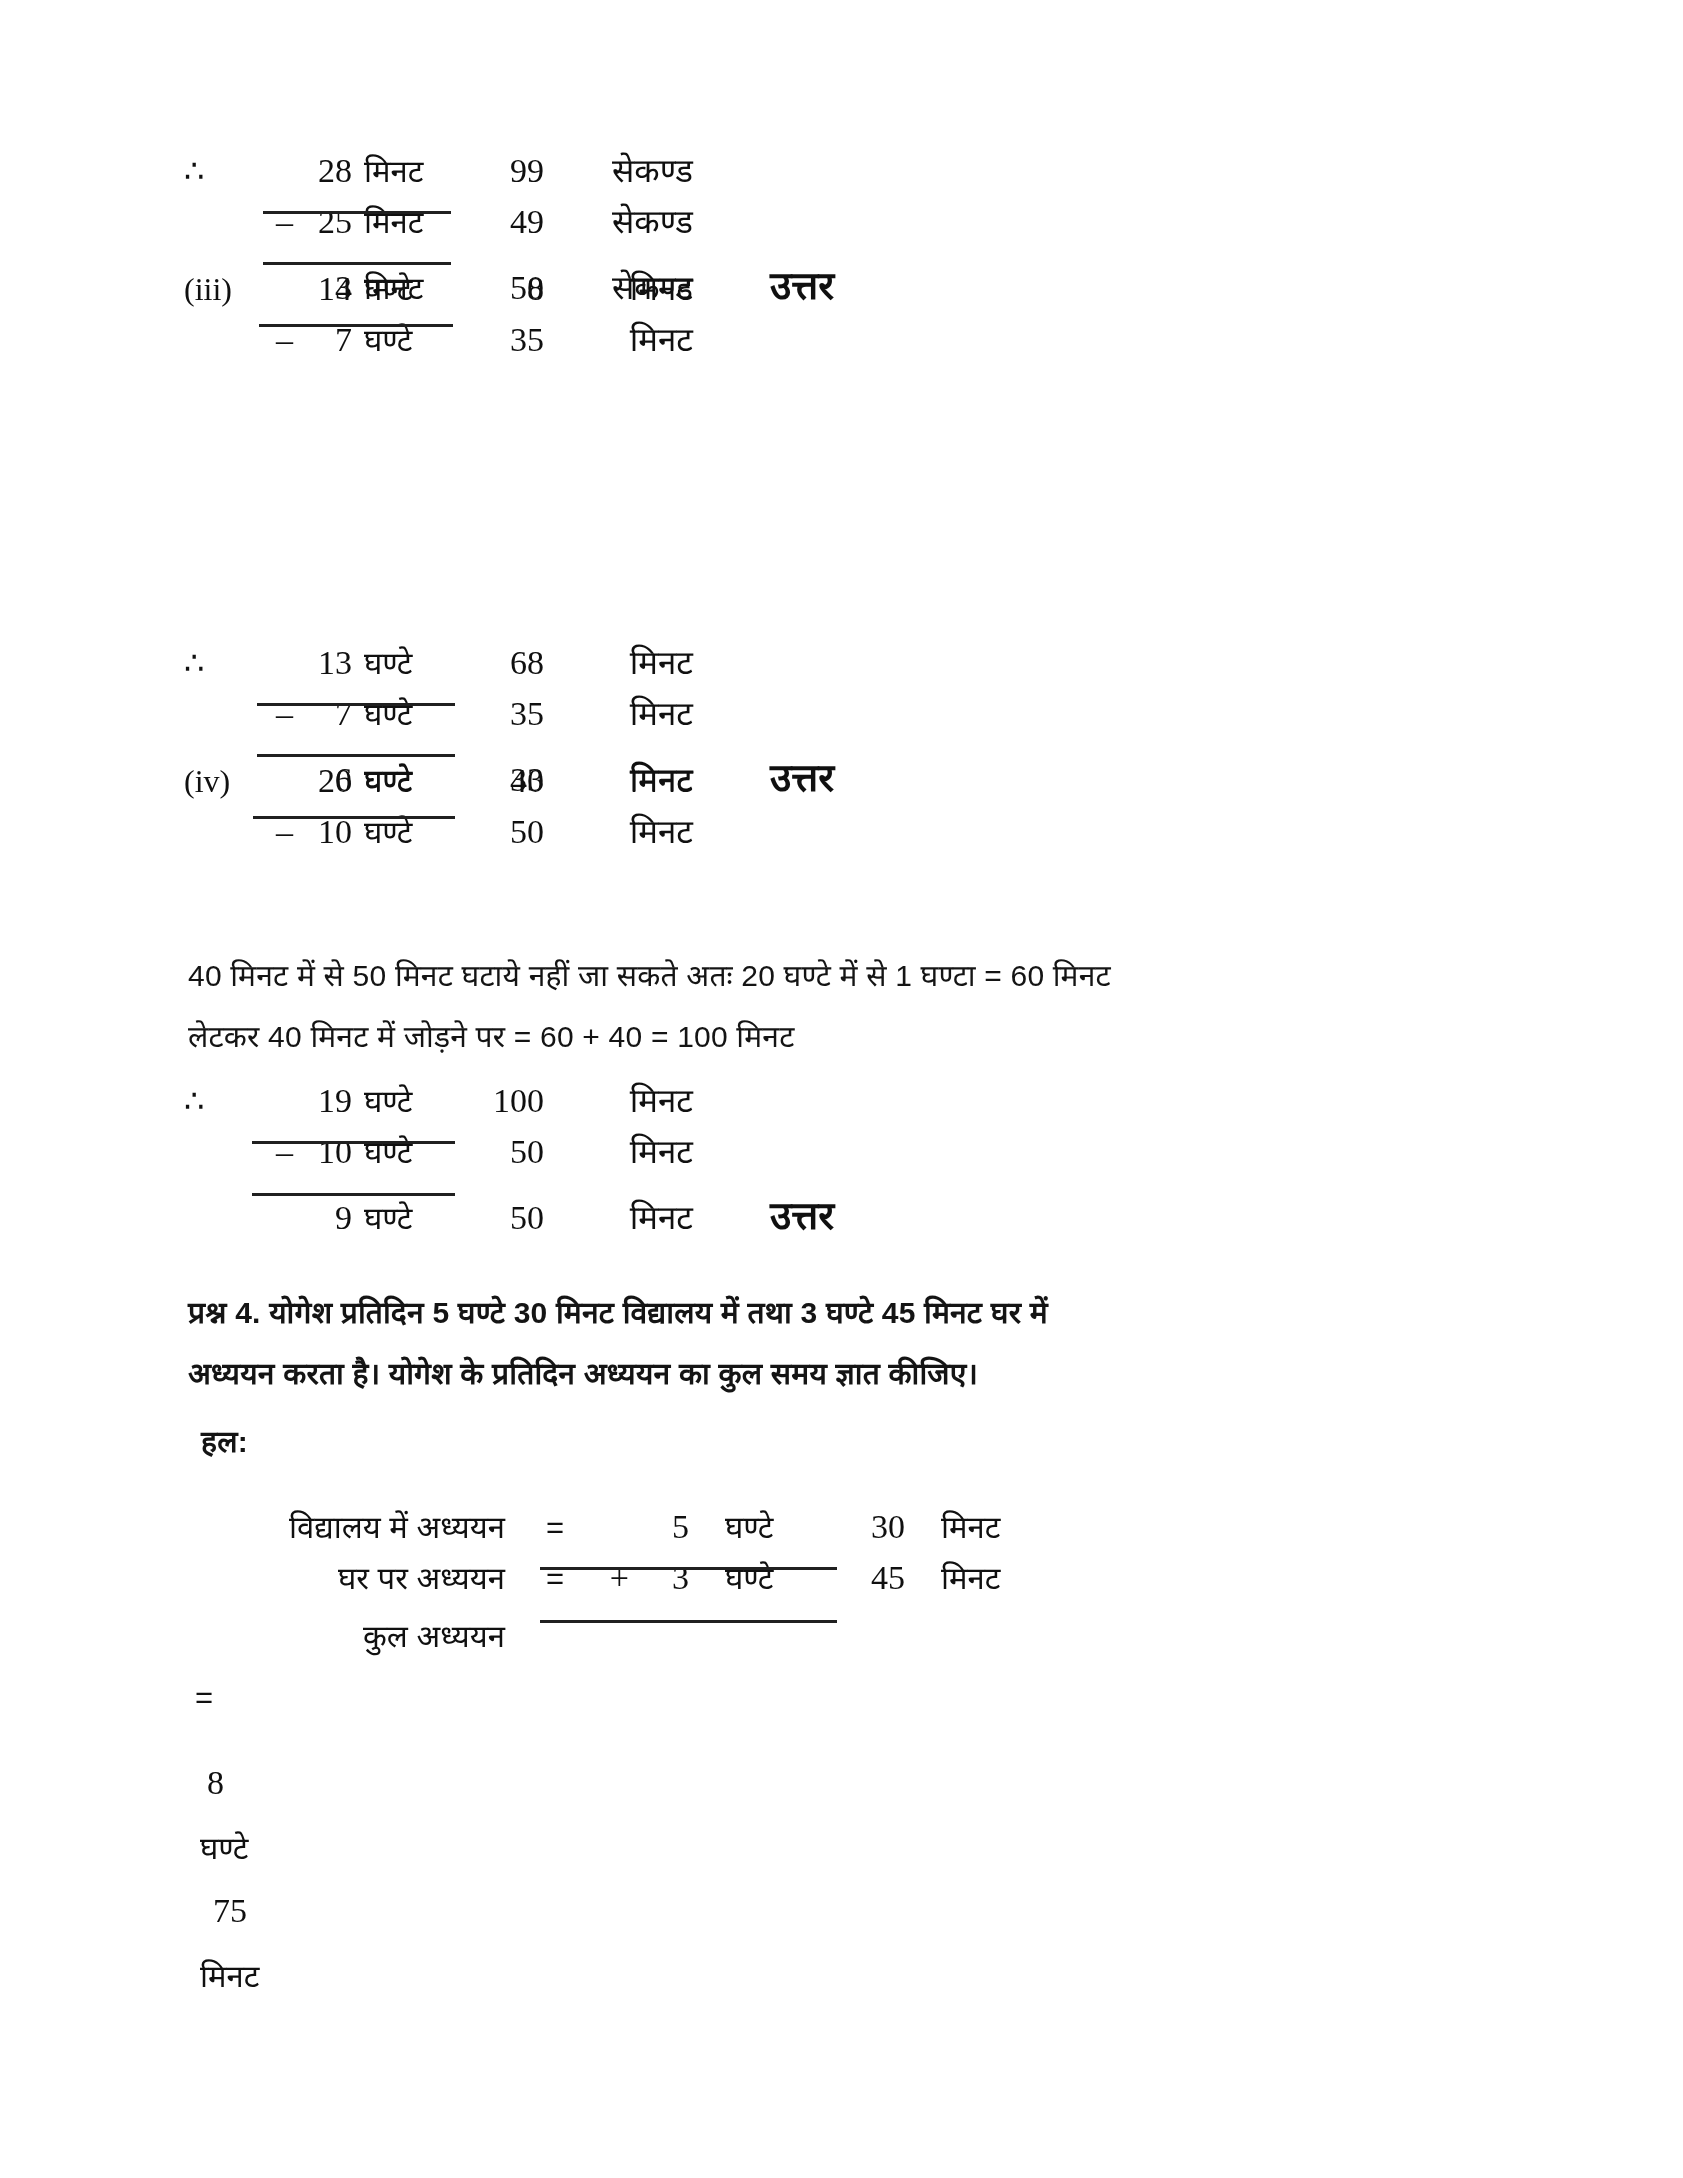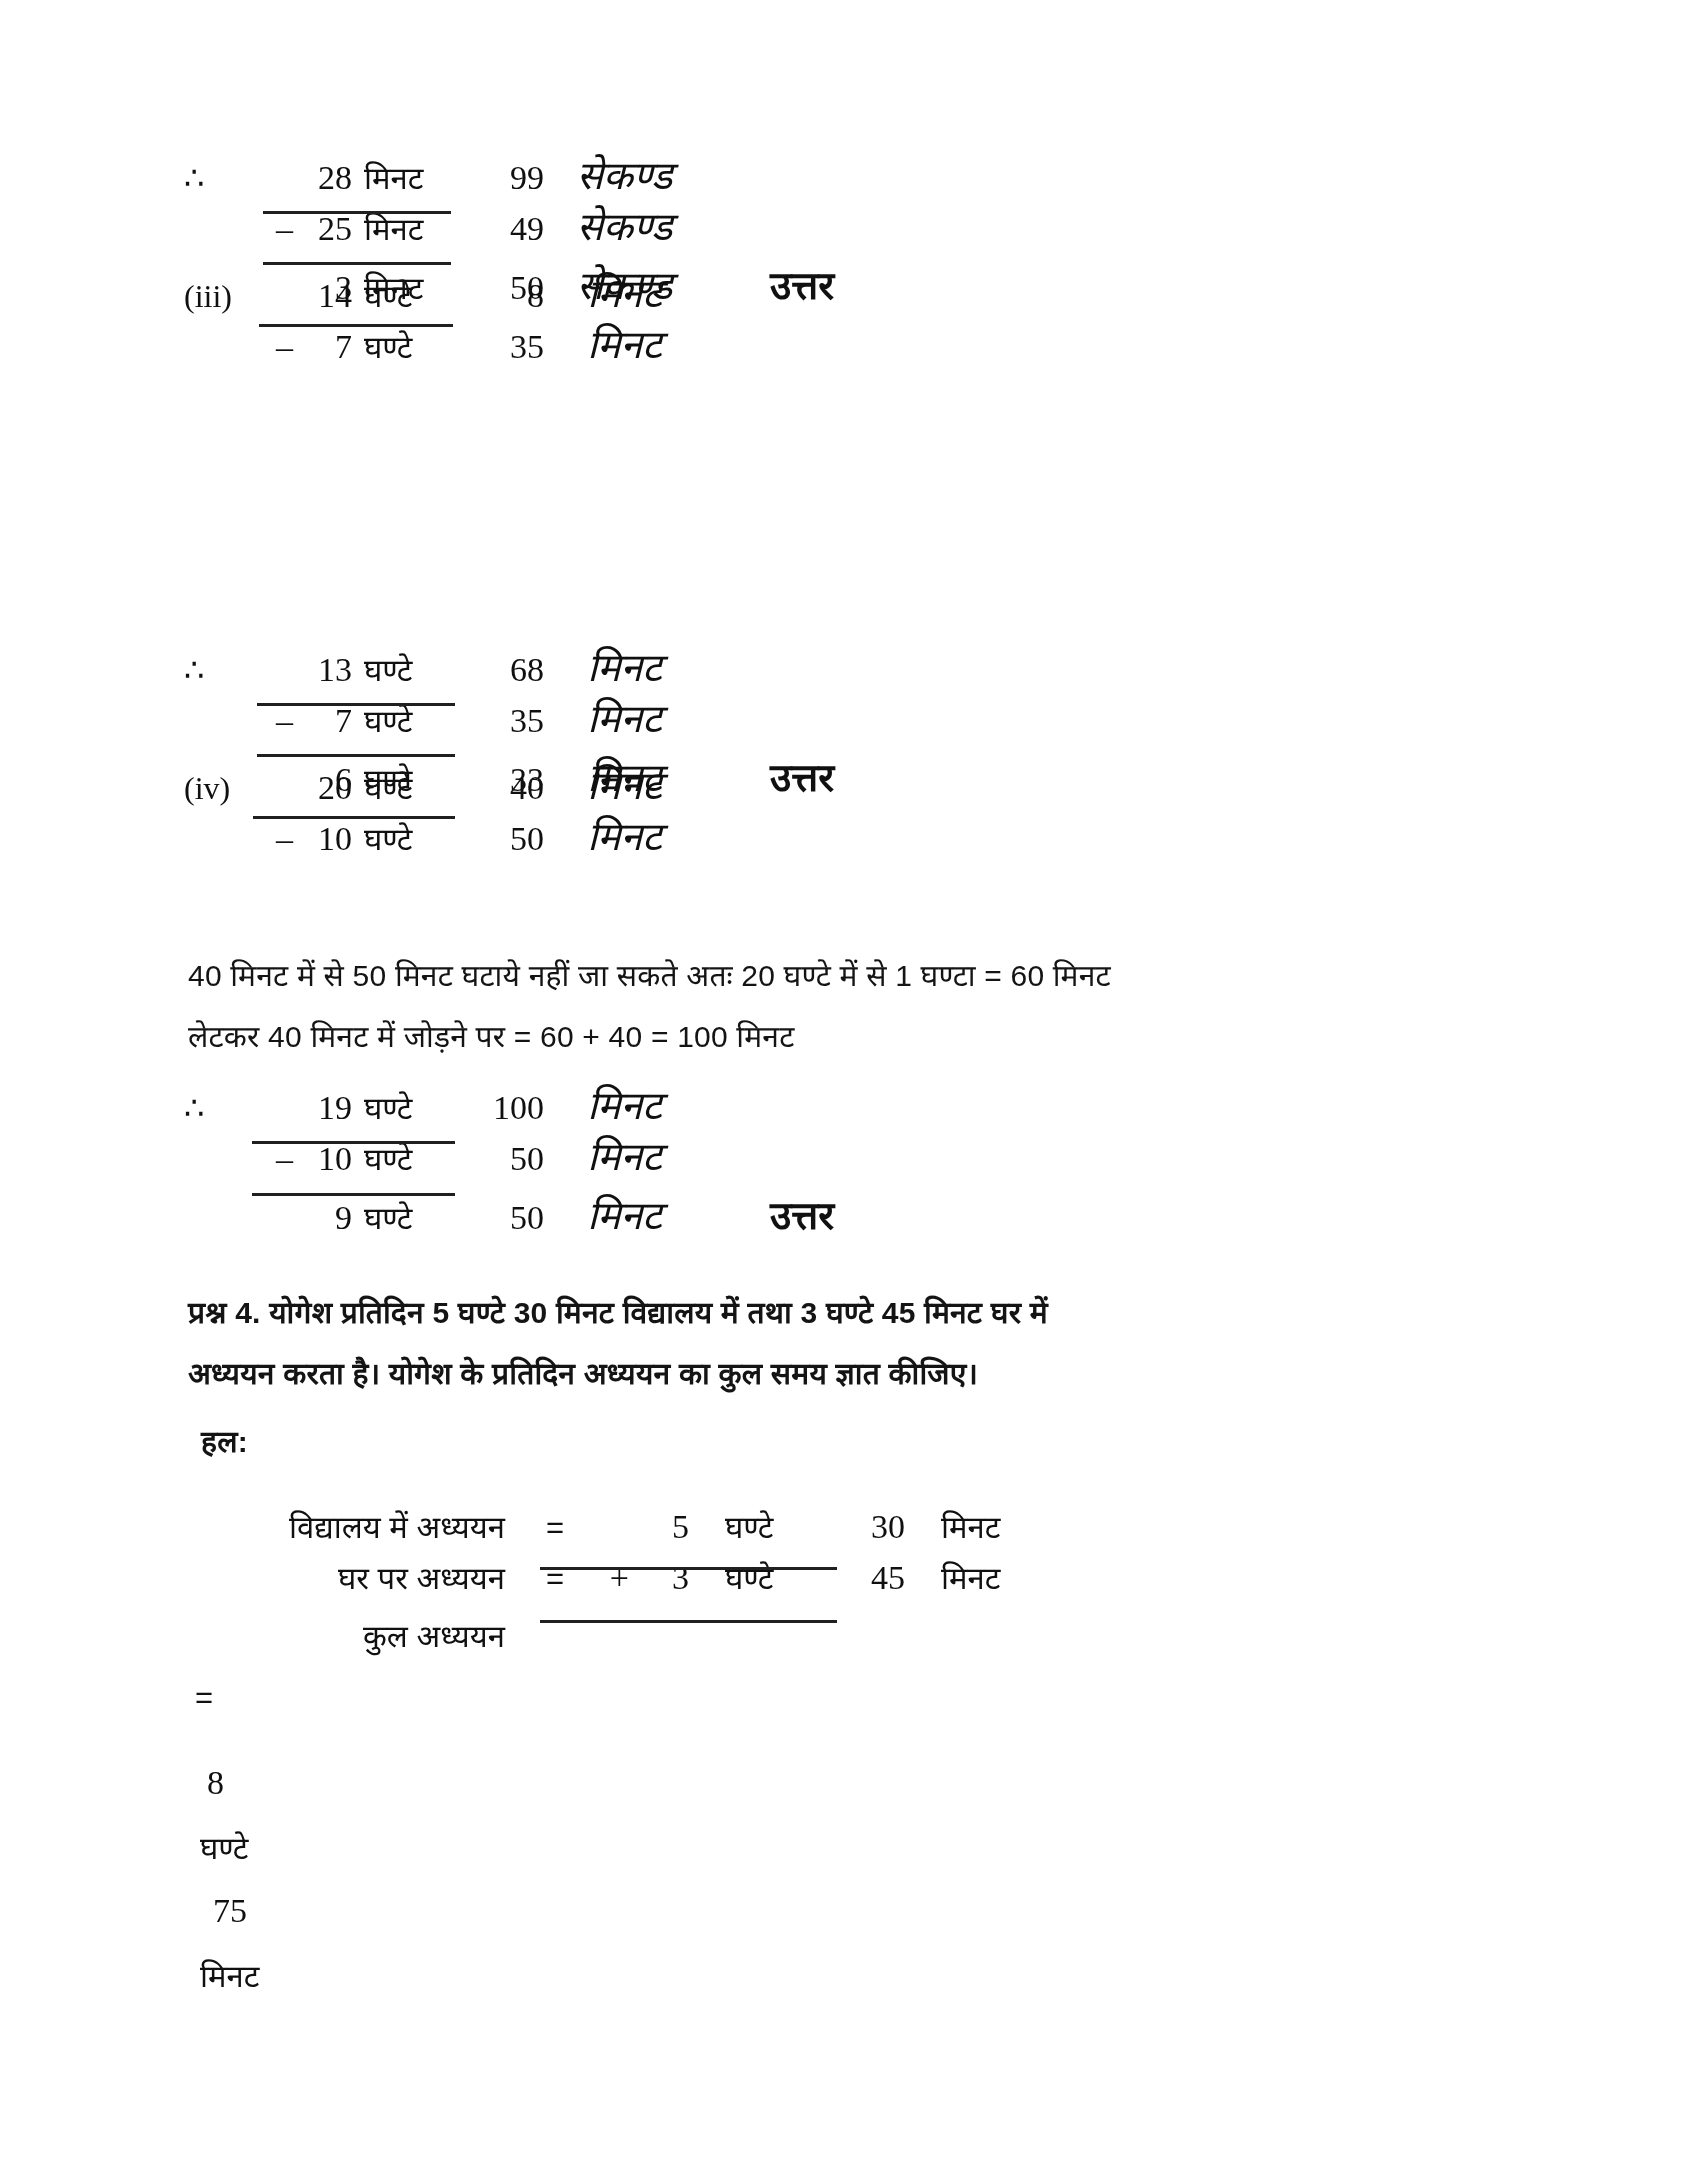--- a/index.html
+++ b/index.html
@@ -79,26 +79,25 @@
     font-size: 31px;
   }
   .c-num2 {
     width: 81px;
     flex: 0 0 auto;
     text-align: right;
   }
   .c-unit2 {
     width: 149px;
     flex: 0 0 auto;
-    text-align: center;
+    text-align: right;
     padding-left: 12px;
     box-sizing: border-box;
     font-family: "Liberation Sans", "DejaVu Sans", sans-serif;
-    font-size: 39px;
-    font-style: italic;
+    font-size: 33px;
   }
   .c-ans {
     width: 149px;
     flex: 0 0 auto;
     text-align: left;
     padding-left: 77px;
     box-sizing: border-box;
     font-family: "Liberation Sans", "DejaVu Sans", sans-serif;
     font-size: 39px;
     font-weight: 700;

